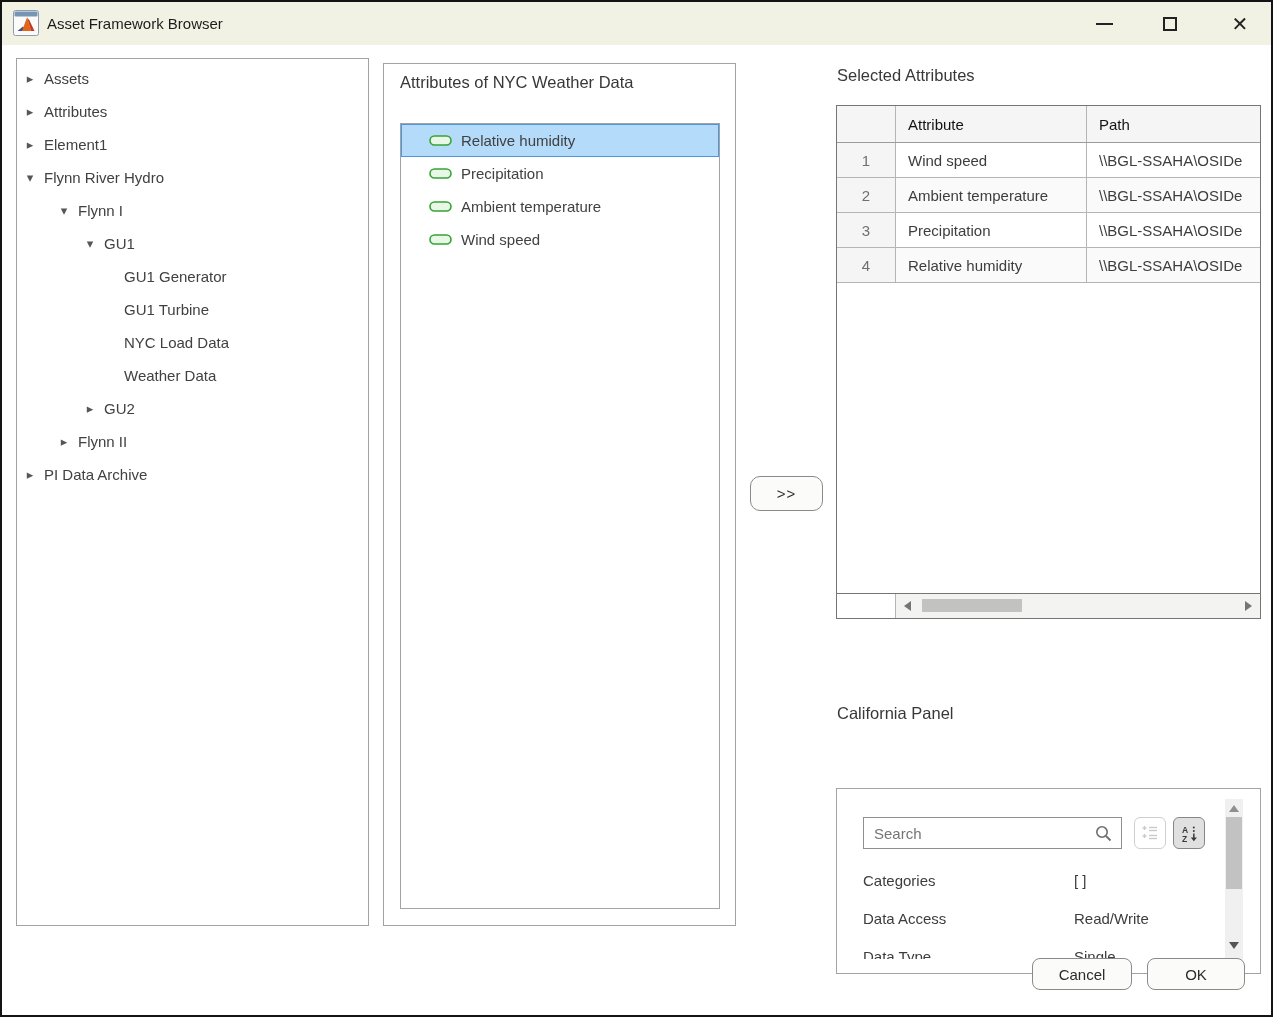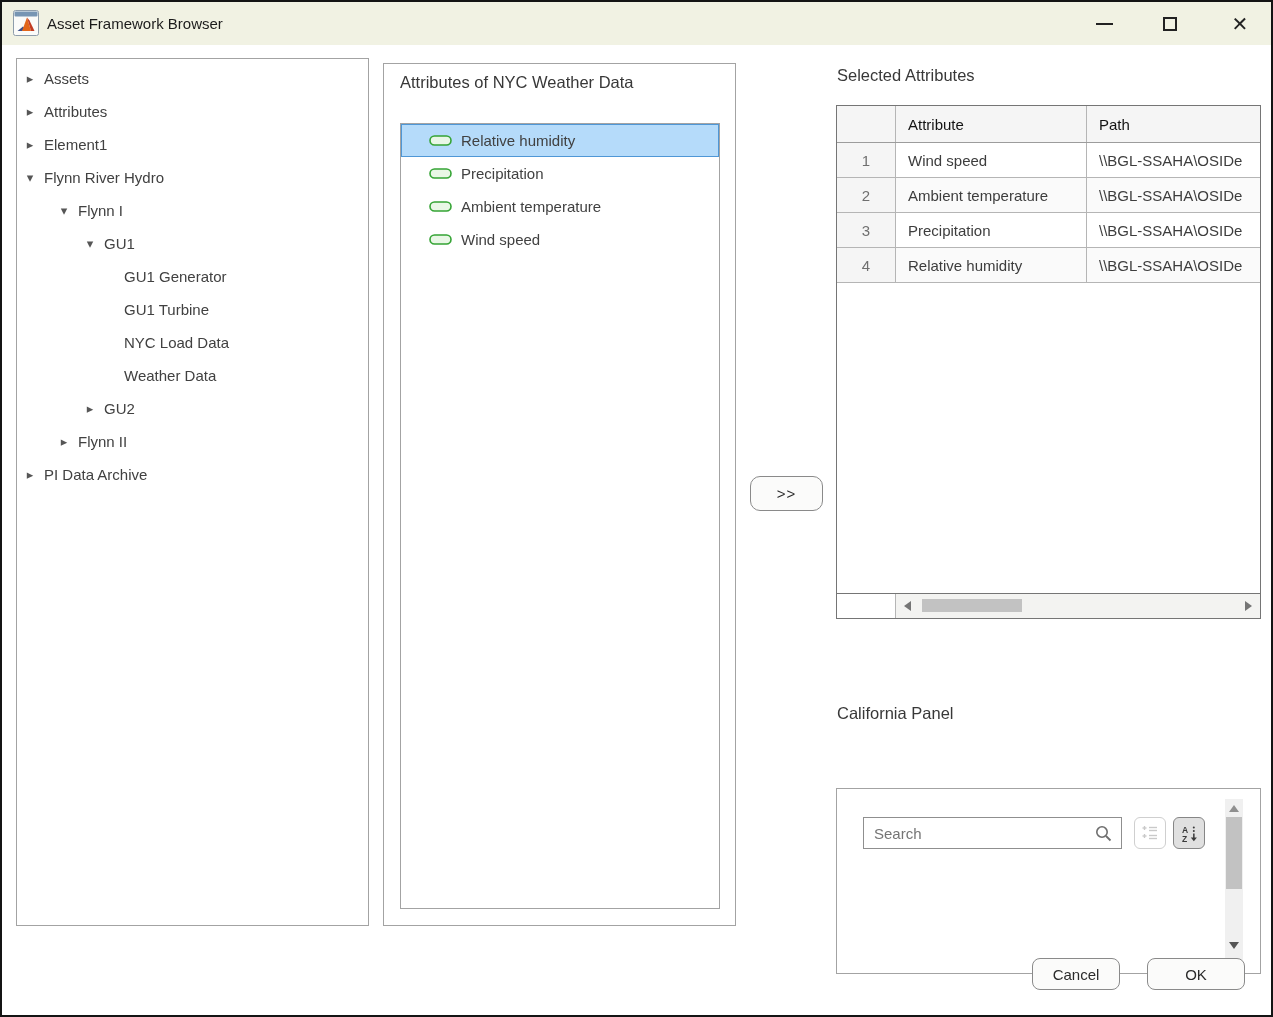--- a/index.html
+++ b/index.html
@@ -70,21 +70,21 @@
   .vs-up   { position:absolute; left:4px; top:6px;  width:0; height:0; border-left:5px solid transparent; border-right:5px solid transparent; border-bottom:7px solid #8f8f8f; }
   .vs-thumb{ position:absolute; left:1px; top:18px; width:16px; height:72px; background:#c2c2c2; }
   .vs-down { position:absolute; left:4px; top:143px; width:0; height:0; border-left:5px solid transparent; border-right:5px solid transparent; border-top:7px solid #555; }
   .props { position:absolute; left:0; top:72px; width:380px; height:98px; overflow:hidden; }
   .prop-row { height:38px; display:flex; align-items:center; padding-left:26px; }
   .prop-name { width:211px; font-size:15px; color:#3d3d3d; }
   .prop-value { font-size:15px; color:#3d3d3d; }
 
   
   .footer-btn { position:absolute; border:1px solid #8a8a8a; border-radius:8px; background:#fbfbfa; font-size:15px; color:#2b2b2b; display:flex; align-items:center; justify-content:center; font-family:inherit; }
-  .footer-btn.cancel { left:1030px; top:956px; width:88px; height:32px; }
+  .footer-btn.cancel { left:1030px; top:956px; width:100px; height:32px; }
   .footer-btn.ok { left:1145px; top:956px; width:98px; height:32px; }
 </style>
 </head>
 <body>
 
 <div id="window">
 
   <div class="titlebar">
     <span class="app-icon">
       <svg width="26" height="26" viewBox="0 0 26 26">
@@ -271,18 +271,32 @@
           <rect x="13.1" y="9.5" width="1.5" height="4.5" fill="#3a3a3a"></rect>
           <polygon points="10.8,13.5 16.9,13.5 13.85,17.3" fill="#3a3a3a"></polygon>
         </svg>
       </span>
     </button>
     <div class="vscroll">
       <span class="vs-up"></span>
       <span class="vs-thumb"></span>
       <span class="vs-down"></span>
     </div>
+    <div class="props">
+        <div class="prop-row">
+          <span class="prop-name">Categories</span>
+          <span class="prop-value">[ ]</span>
+        </div>
+        <div class="prop-row">
+          <span class="prop-name">Data Access</span>
+          <span class="prop-value">Read/Write</span>
+        </div>
+        <div class="prop-row">
+          <span class="prop-name">Data Type</span>
+          <span class="prop-value">Single</span>
+        </div>
+      </div>
   </div>
 
   <button class="footer-btn cancel">Cancel</button>
   <button class="footer-btn ok">OK</button>
 
 </div>
 
 </body></html>

